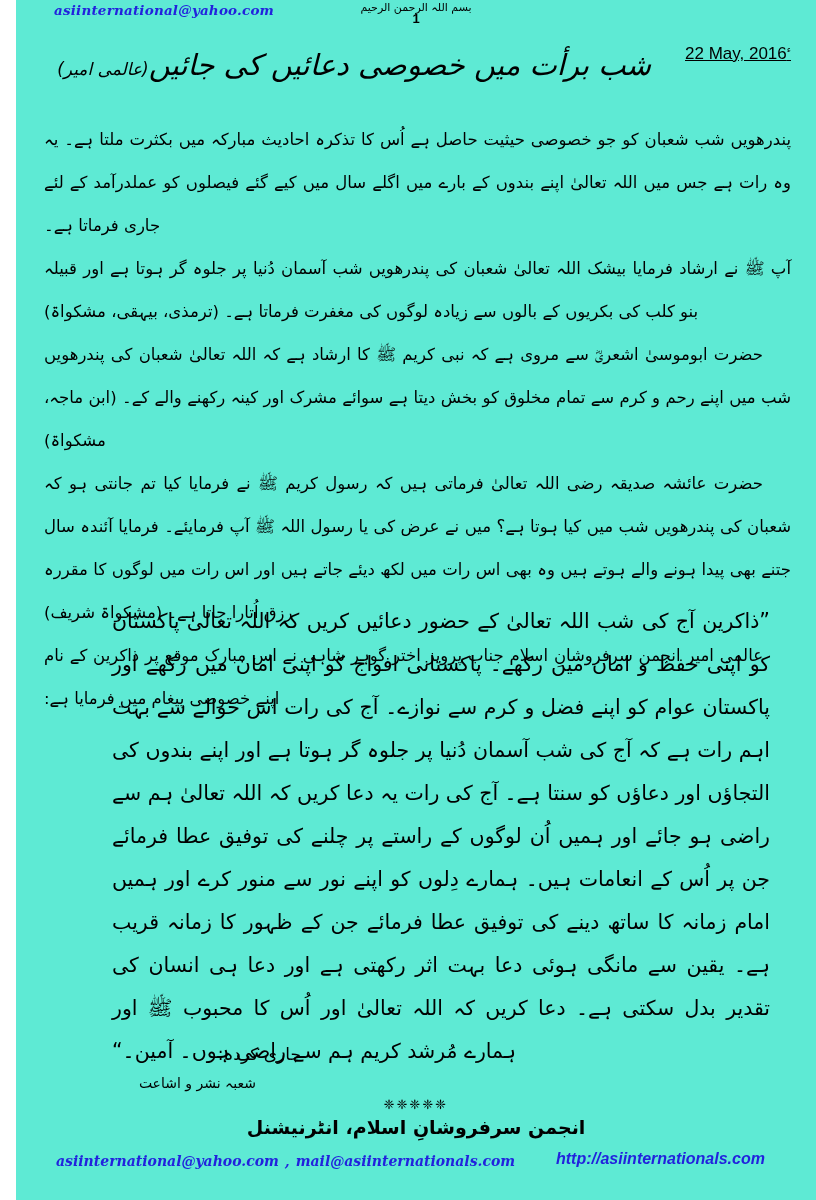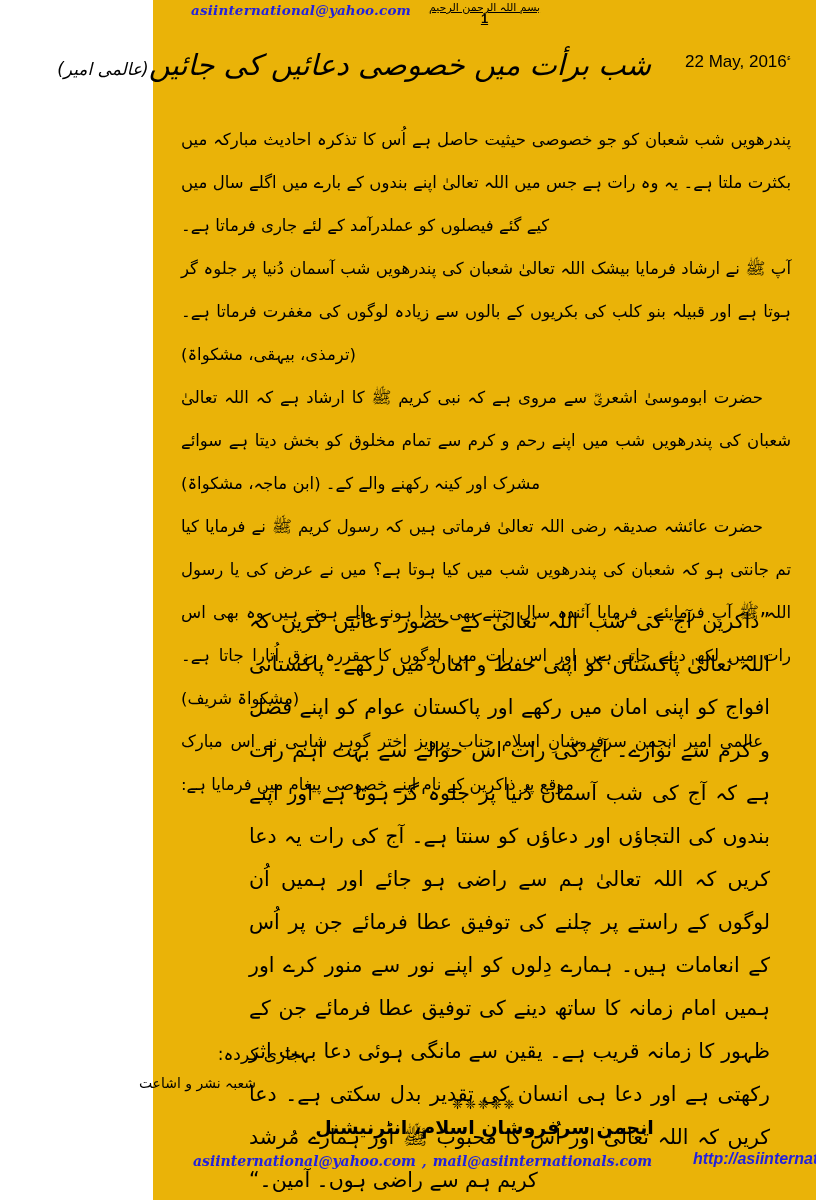--- a/index.html
+++ b/index.html
@@ -13,23 +13,23 @@
     height: 1200px;
     position: relative;
     overflow: hidden;
     font-family: "DejaVu Sans", sans-serif;
     color: #000000;
   }
 
   .page {
     position: absolute;
     inset: 0;
-    width: 663px;
+    width: 800px;
     height: 1200px;
-    background: #eab308;
+    background: #5eead4;
   }
 
   
   .hdr-email {
     position: absolute;
     left: 38px;
     top: 2px;
     font-family: "DejaVu Serif", serif;
     font-style: italic;
     font-weight: bold;
@@ -40,21 +40,20 @@
     white-space: nowrap;
   }
 
   .bismillah-wrap {
     position: absolute;
     left: 0;
     right: 0;
     top: 1px;
     text-align: center;
     direction: rtl;
-    text-decoration: underline;
   }
   .bismillah {
     font-family: "DejaVu Sans", sans-serif;
     font-size: 11px;
     line-height: 13px;
     color: #000;
     display: block;
   }
   .page-num {
     display: block;
@@ -62,26 +61,27 @@
     font-family: "Liberation Sans", sans-serif;
     font-weight: bold;
     font-size: 13px;
     direction: ltr;
     color: #000;
   }
 
   .hdr-date {
     position: absolute;
     right: 25px;
-    top: 52px;
+    top: 44px;
     font-family: "Liberation Sans", sans-serif;
     font-size: 17px;
     direction: ltr;
     white-space: nowrap;
     color: #000;
+    text-decoration: underline;
   }
   .hdr-date .era {
     font-size: 9px;
     vertical-align: super;
     font-family: "DejaVu Sans", sans-serif;
   }
 
   .doc-title {
     position: absolute;
     right: 165px;

